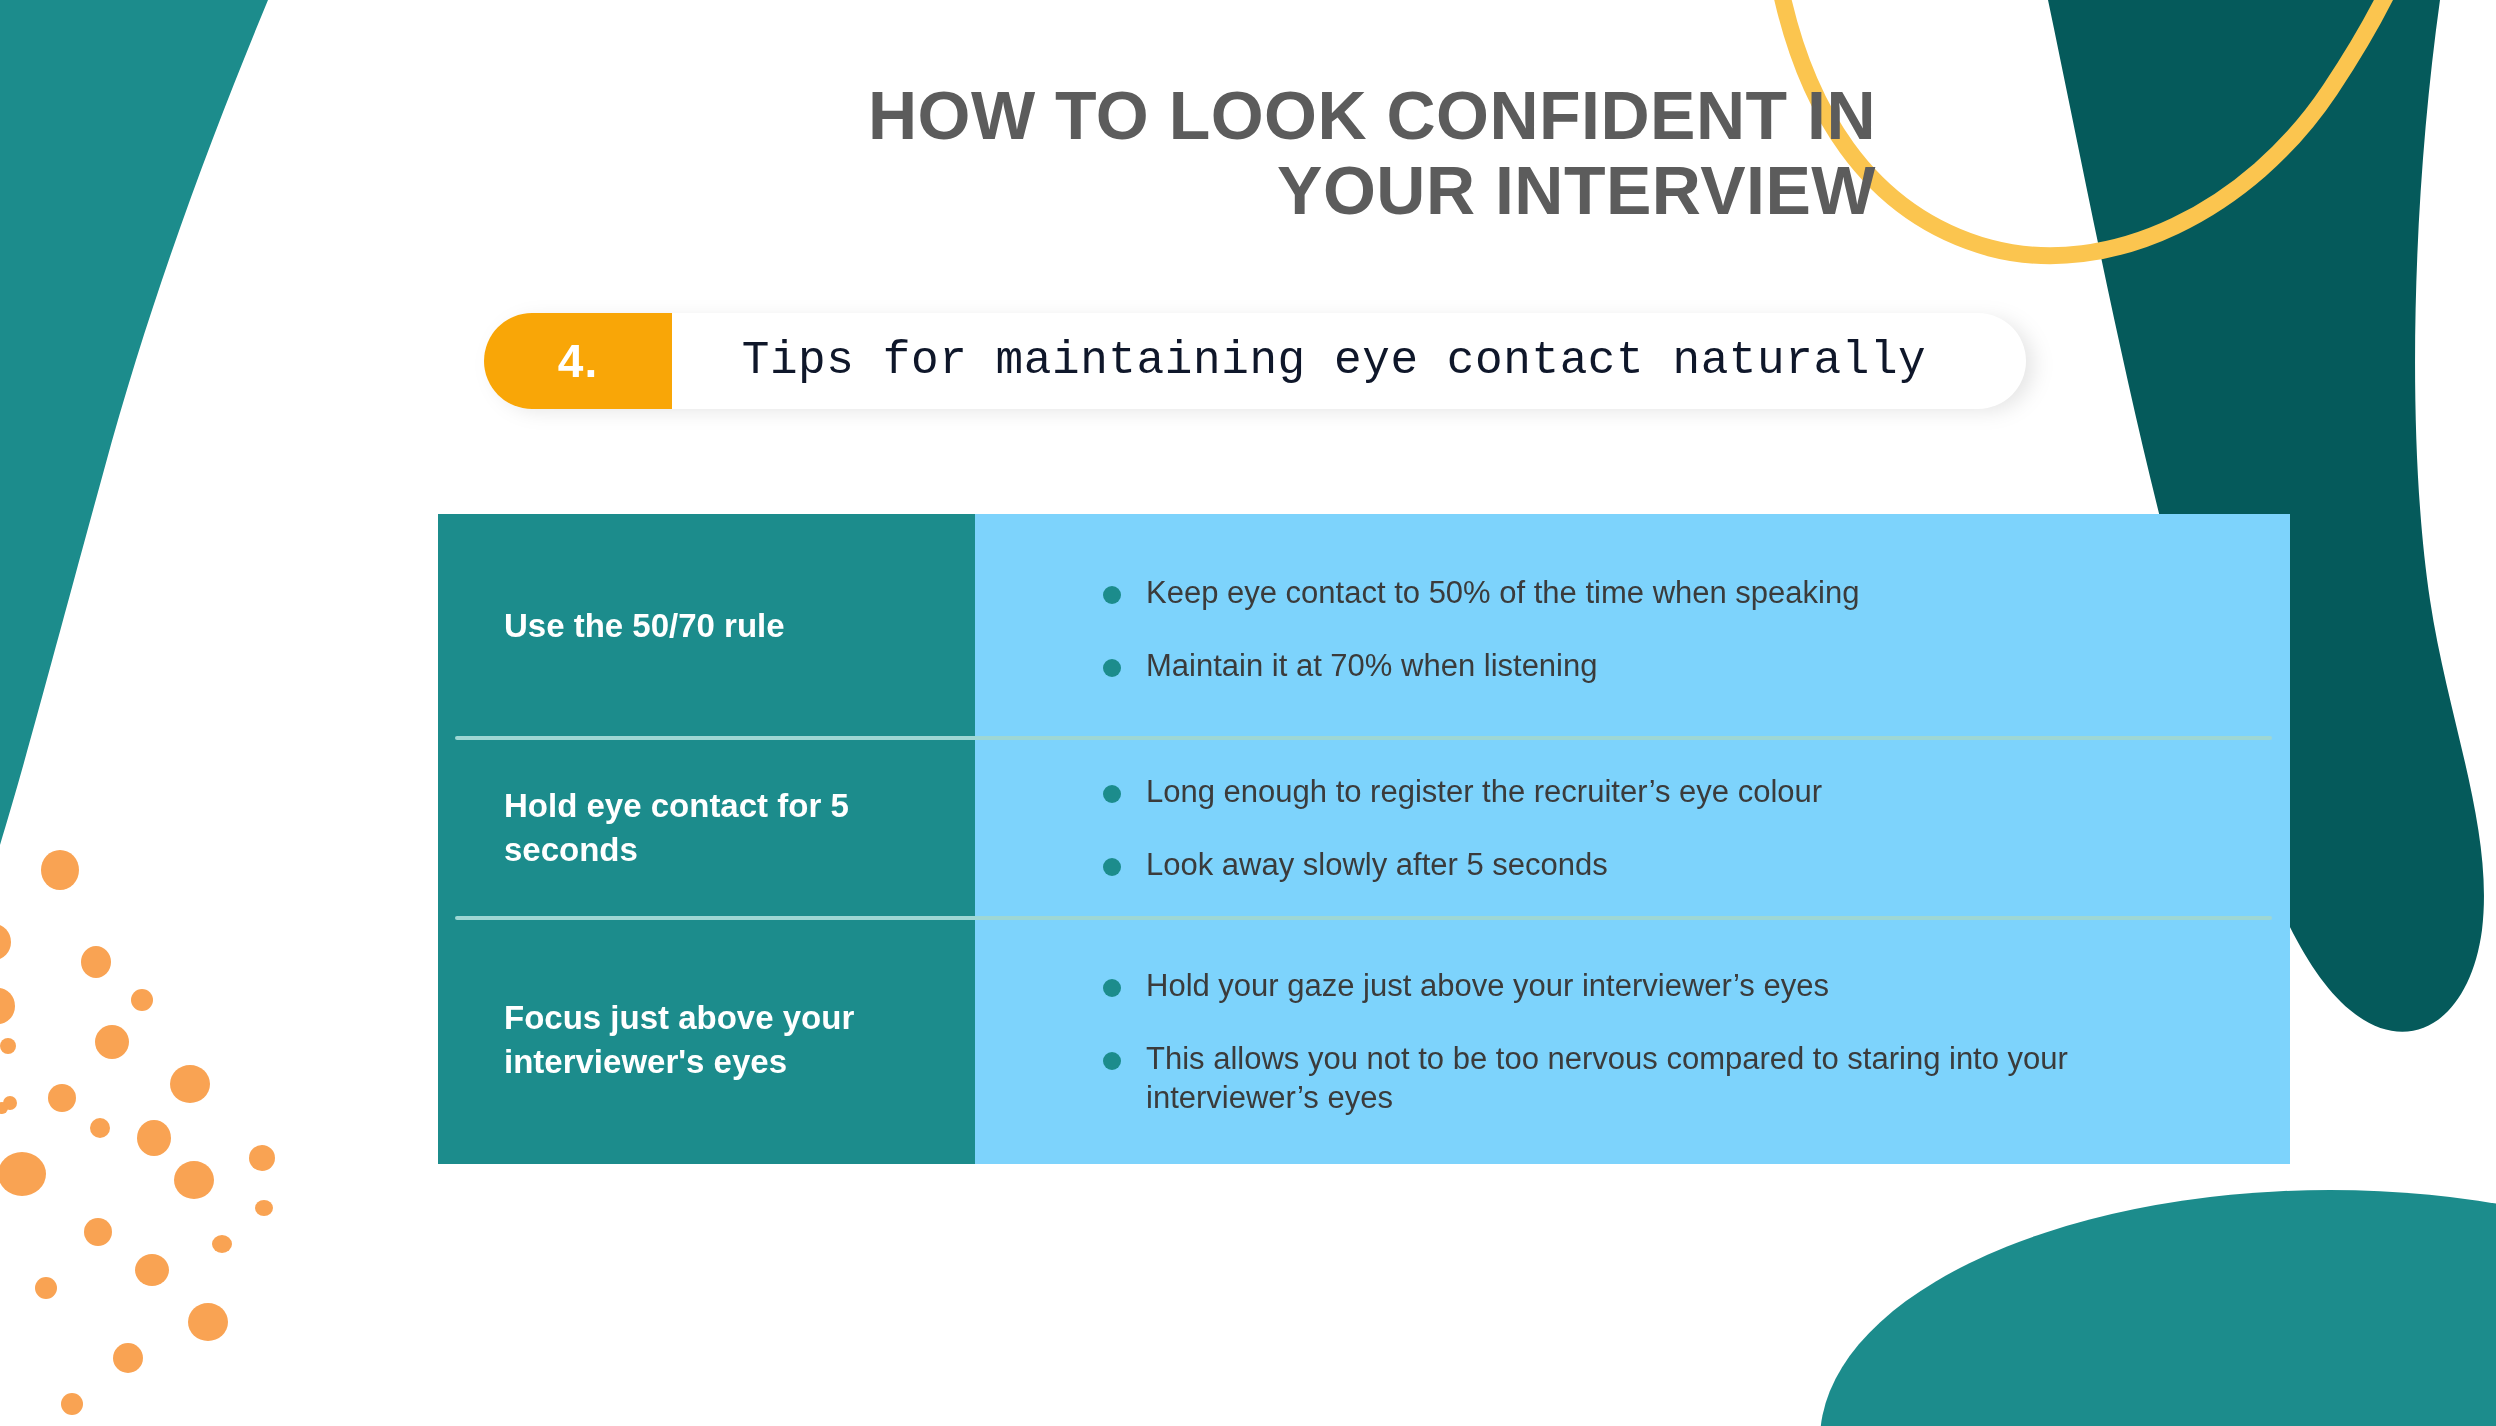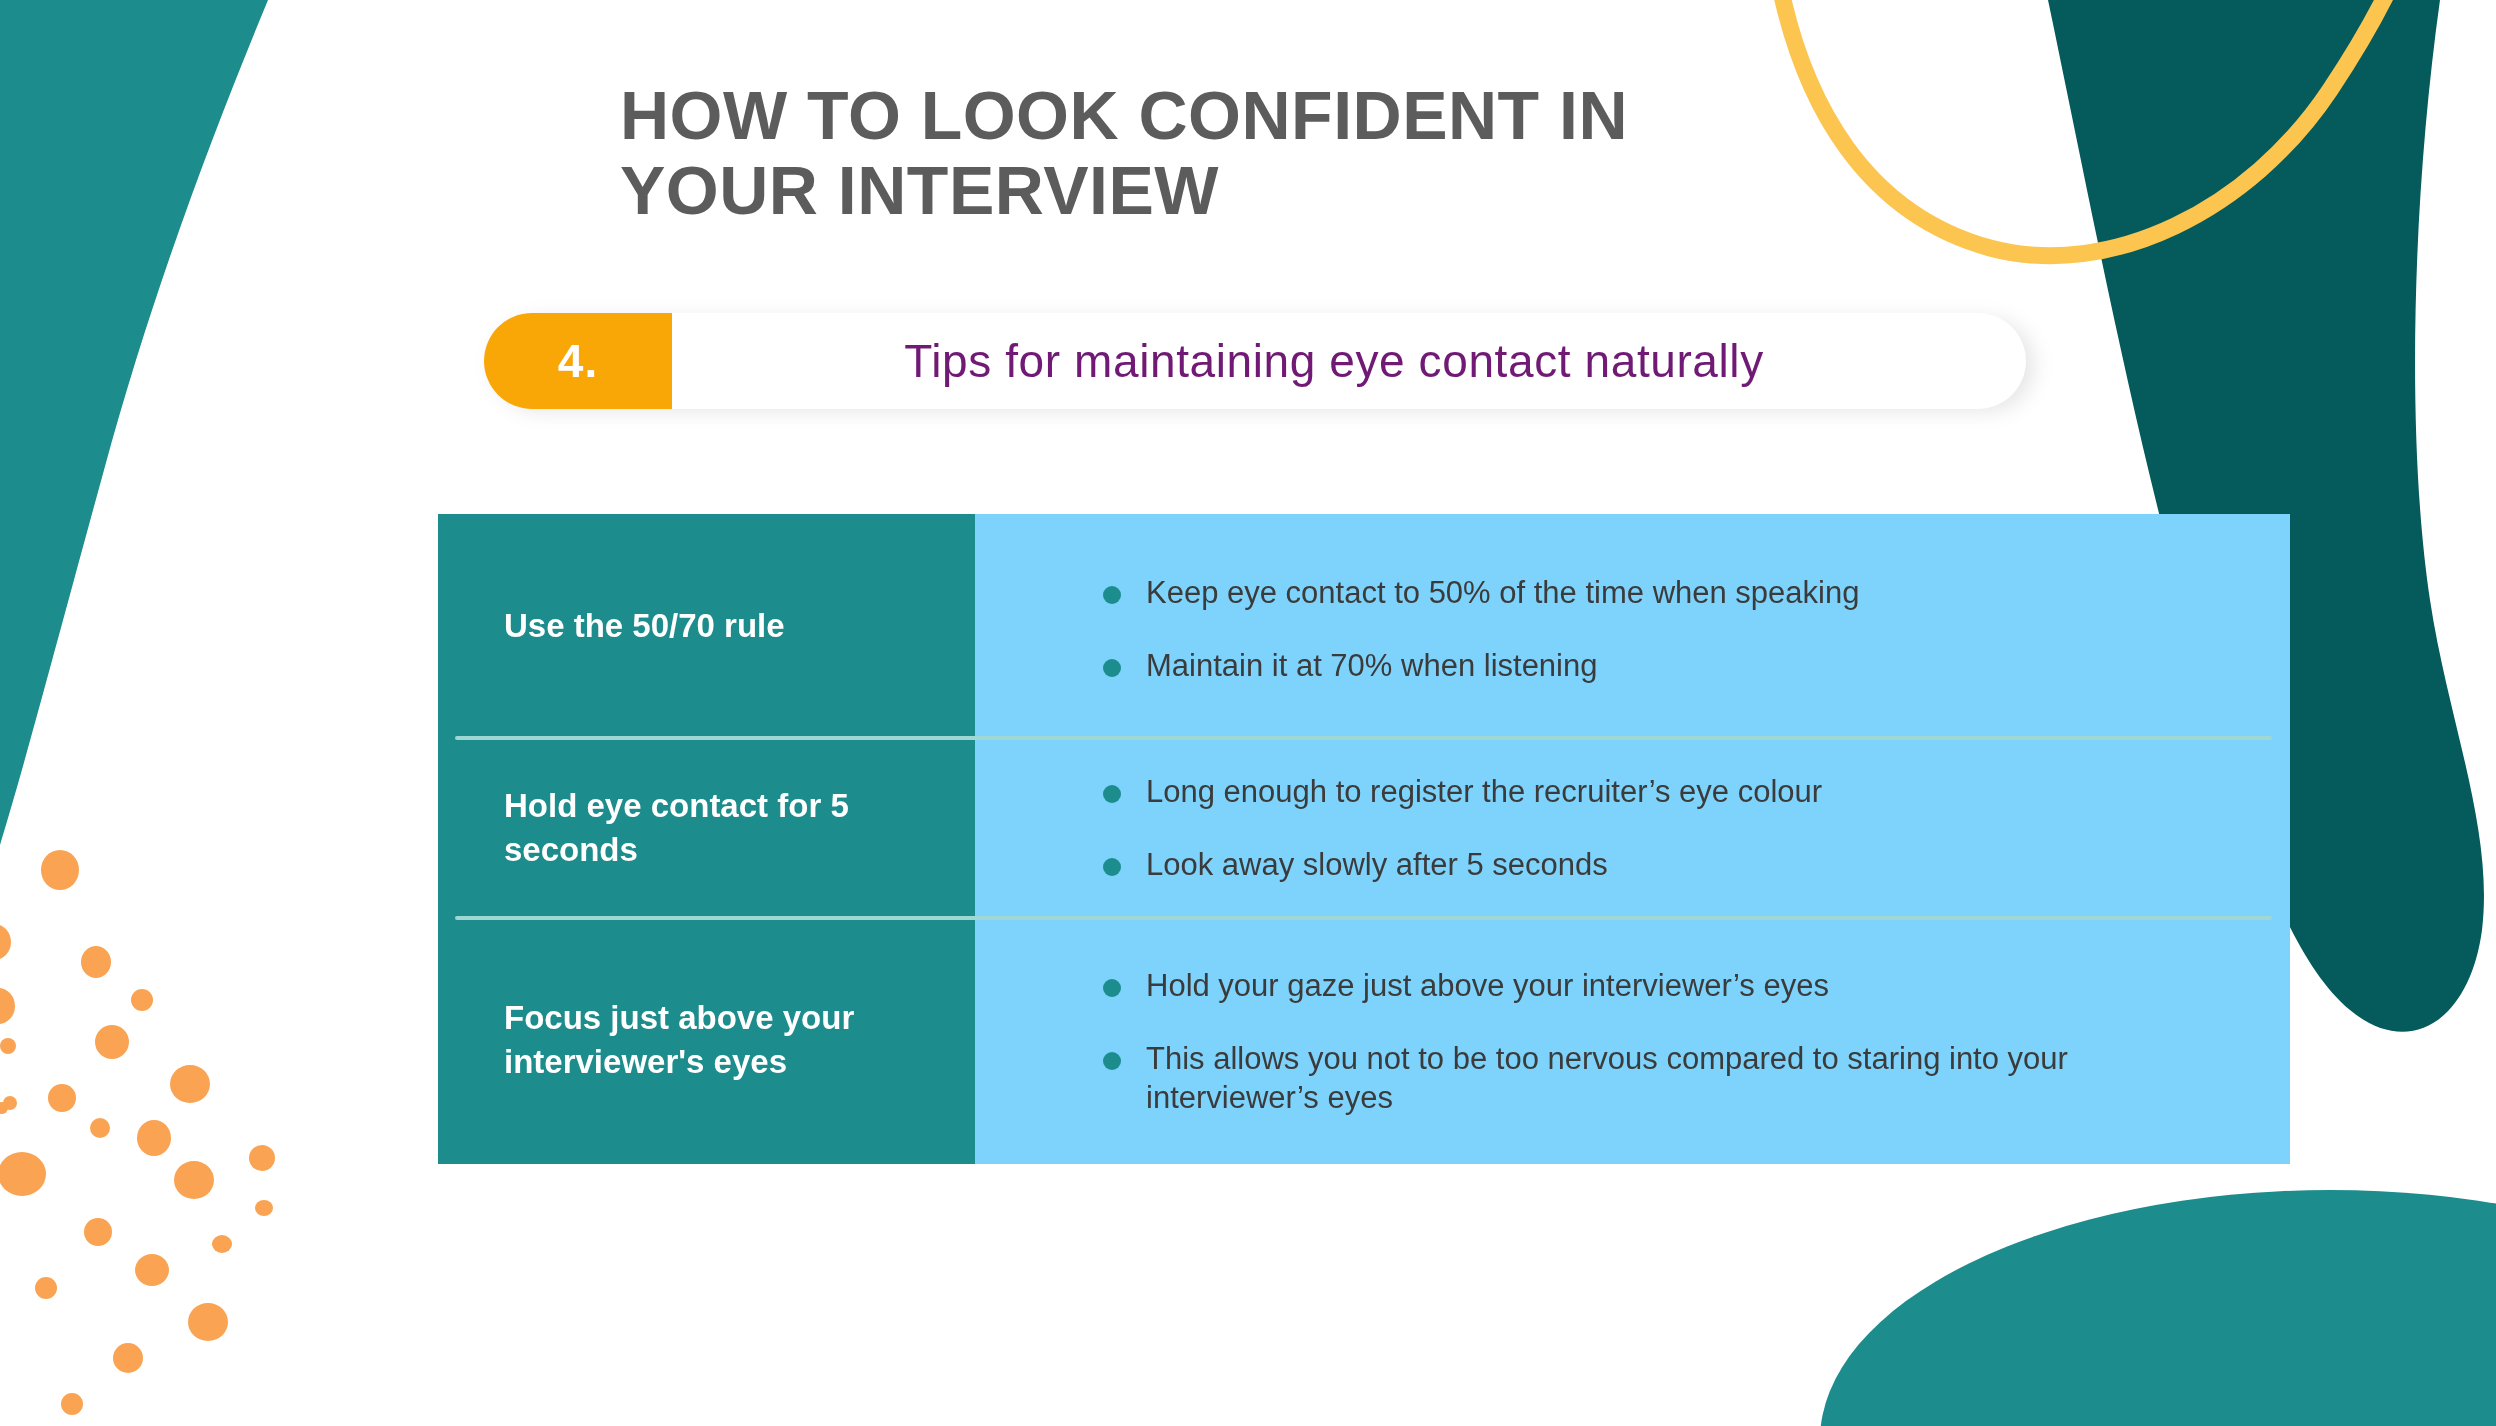--- a/index.html
+++ b/index.html
@@ -26,21 +26,21 @@
     height: 1426px;
     pointer-events: none;
   }
 
   
   .title-block {
     position: absolute;
     left: 620px;
     top: 78px;
     width: 1256px;
-    text-align: left;
+    text-align: right;
     z-index: 5;
   }
   .title-line {
     display: block;
     font-family: "Liberation Sans", sans-serif;
     font-weight: bold;
     font-size: 68px;
     line-height: 75px;
     letter-spacing: 0.5px;
     color: #5c5c5c;
@@ -91,25 +91,26 @@
     font-weight: bold;
     font-size: 46px;
     letter-spacing: 1px;
   }
   .pill-text {
     flex: 1;
     display: flex;
     align-items: center;
     justify-content: center;
     padding-right: 30px;
-    color: #701a75;
+    color: #0f172a;
     font-size: 46px;
     font-weight: normal;
     letter-spacing: 0.6px;
     white-space: nowrap;
+    font-family: Liberation Mono, monospace;
   }
 
   
   .table-wrap {
     position: absolute;
     left: 438px;
     top: 514px;
     width: 1852px;
     z-index: 5;
     background: #f0f0f0;

